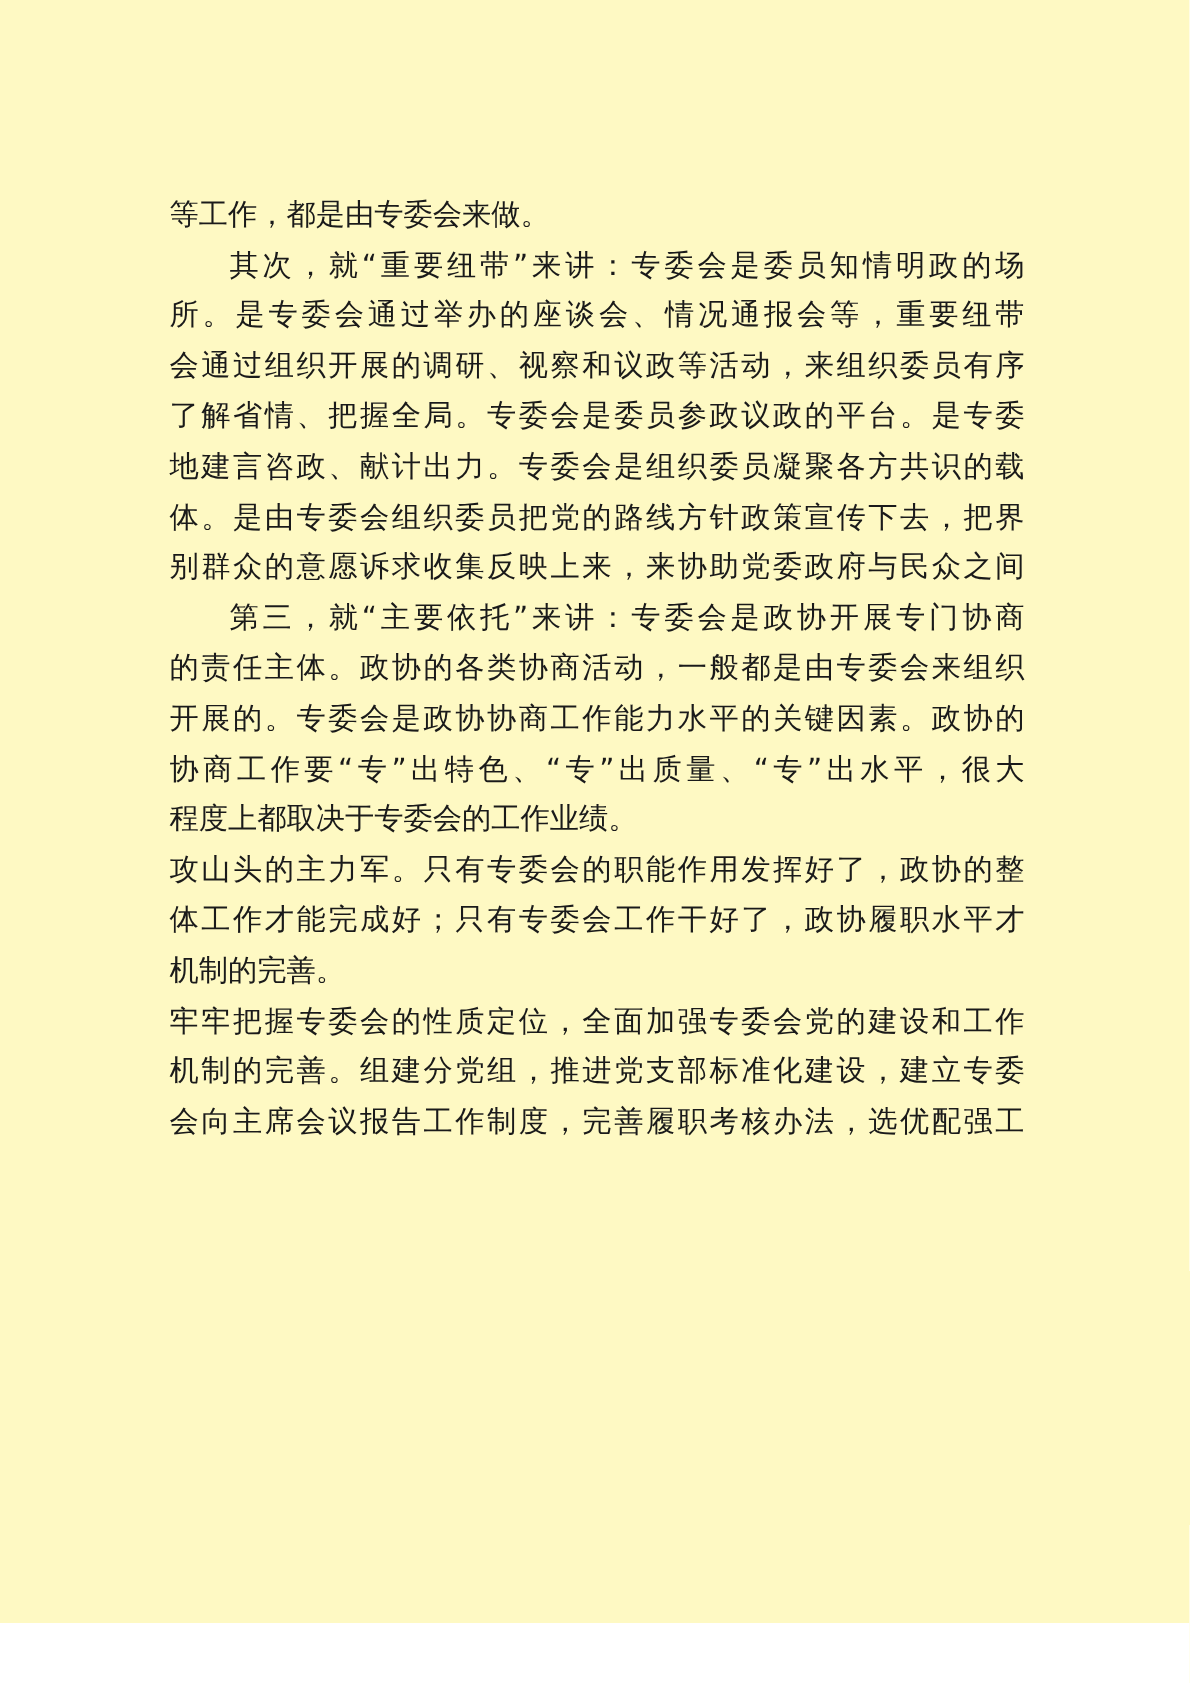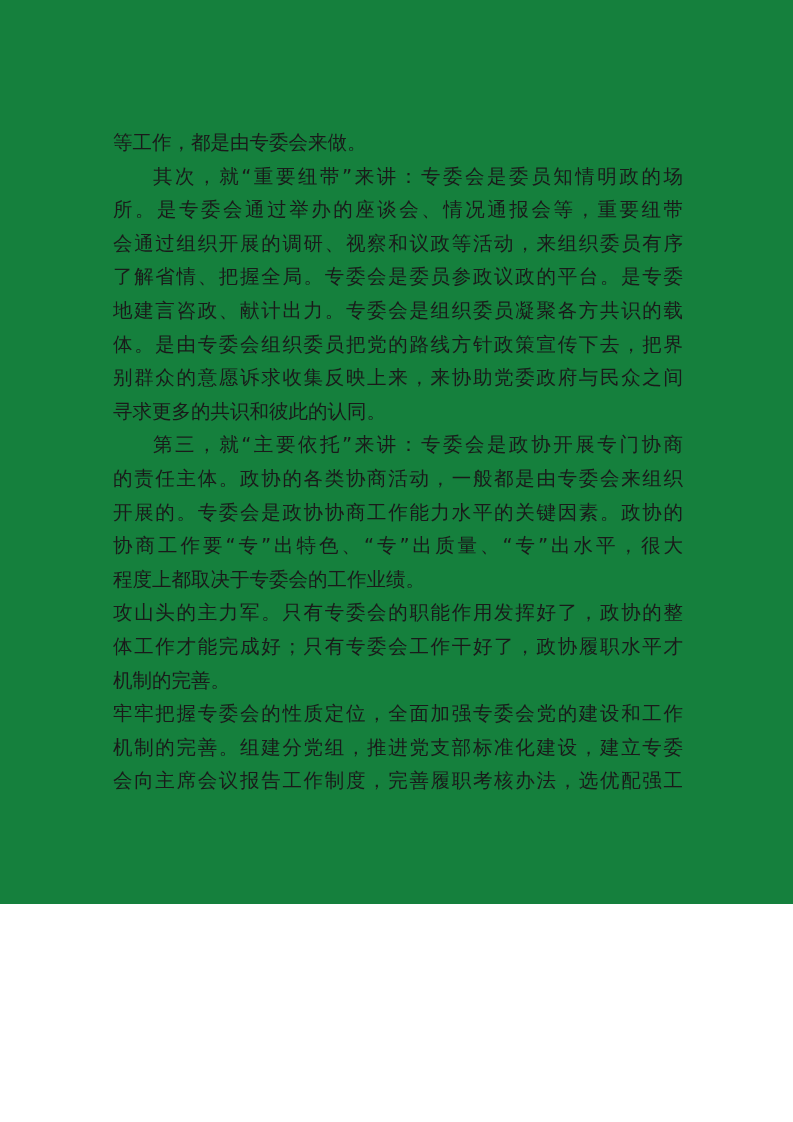--- a/index.html
+++ b/index.html
@@ -1,17 +1,17 @@
 <!DOCTYPE html>
 <html><head>
 <meta charset="utf-8">
 <style>
   html, body { margin:0; padding:0; background:#ffffff; }
   body { width:793px; height:1122px; position:relative; overflow:hidden; }
-  .page { position:absolute; left:0; top:0; width:793px; height:904px; background:#15803d; }
+  .page { position:absolute; left:0; top:0; width:793px; height:1082px; background:#fef9c3; }
   .text { position:absolute; left:113px; top:126px; width:570px; }
   .line {
     height:33.6px; line-height:33.6px;
     font-family: "DejaVu Sans", "Liberation Sans", sans-serif;
     font-size:19.5px; color:#1a1a1a;
     white-space:nowrap; text-align:justify; text-align-last:justify;
     letter-spacing:0;
   }
   .line.last { text-align-last:left; }
   .line.indent { padding-left:40px; }
@@ -22,21 +22,20 @@
 <div class="page">
   <div class="text">
     <div class="line last">等工作，都是由专委会来做。</div>
     <div class="line indent">其次，就“重要纽带”来讲：专委会是委员知情明政的场</div>
     <div class="line">所。是专委会通过举办的座谈会、情况通报会等，重要纽带</div>
     <div class="line">会通过组织开展的调研、视察和议政等活动，来组织委员有序</div>
     <div class="line">了解省情、把握全局。专委会是委员参政议政的平台。是专委</div>
     <div class="line">地建言咨政、献计出力。专委会是组织委员凝聚各方共识的载</div>
     <div class="line">体。是由专委会组织委员把党的路线方针政策宣传下去，把界</div>
     <div class="line">别群众的意愿诉求收集反映上来，来协助党委政府与民众之间</div>
-    <div class="line last">寻求更多的共识和彼此的认同。</div>
     <div class="line indent">第三，就“主要依托”来讲：专委会是政协开展专门协商</div>
     <div class="line">的责任主体。政协的各类协商活动，一般都是由专委会来组织</div>
     <div class="line">开展的。专委会是政协协商工作能力水平的关键因素。政协的</div>
     <div class="line">协商工作要“专”出特色、“专”出质量、“专”出水平，很大</div>
     <div class="line last">程度上都取决于专委会的工作业绩。</div>
     <div class="line">攻山头的主力军。只有专委会的职能作用发挥好了，政协的整</div>
     <div class="line">体工作才能完成好；只有专委会工作干好了，政协履职水平才</div>
     <div class="line last">机制的完善。</div>
     <div class="line">牢牢把握专委会的性质定位，全面加强专委会党的建设和工作</div>
     <div class="line">机制的完善。组建分党组，推进党支部标准化建设，建立专委</div>

